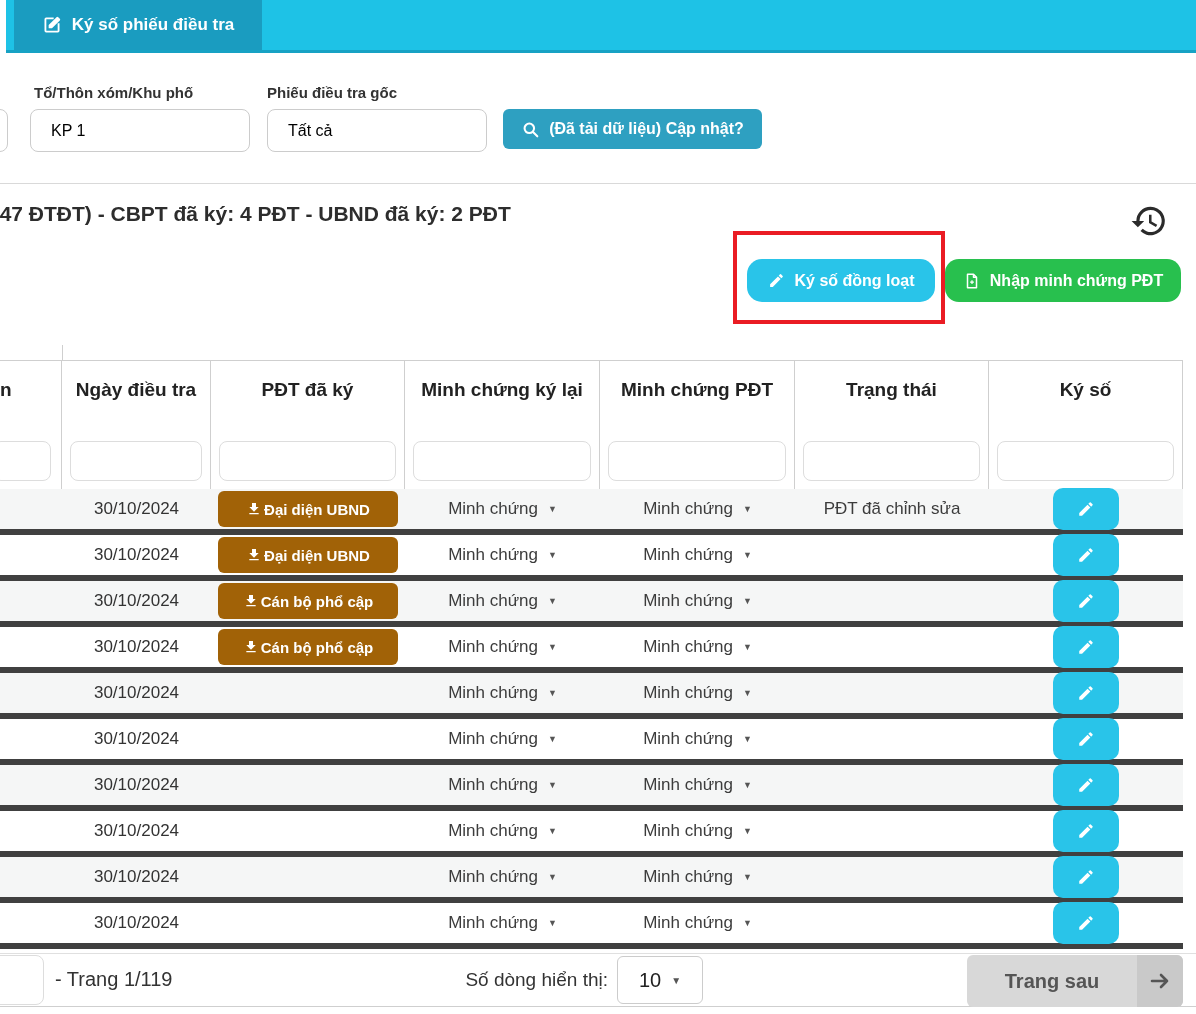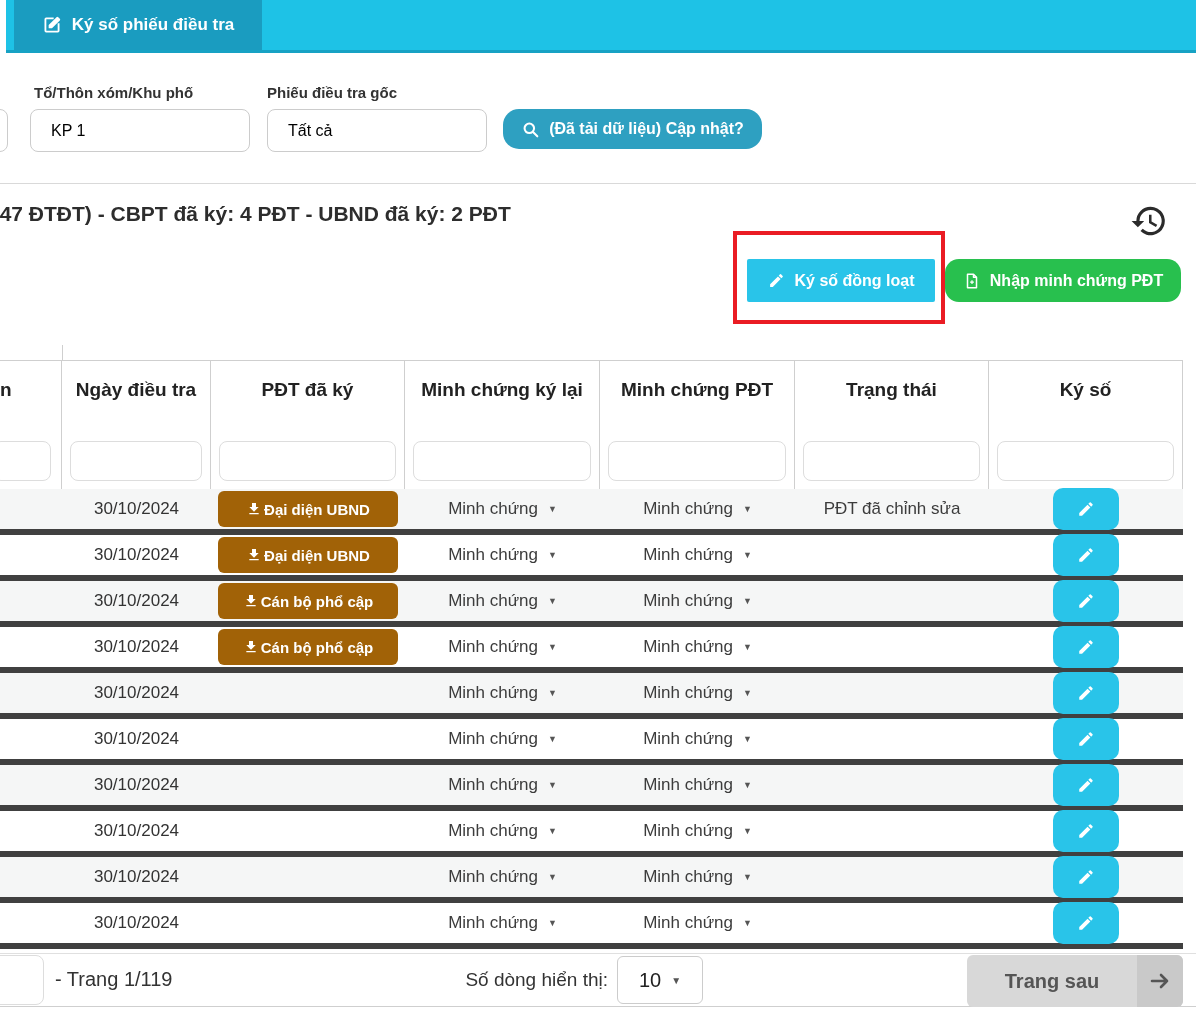--- a/index.html
+++ b/index.html
@@ -15,35 +15,35 @@
   .tab .ticon { width:20px; height:20px; display:inline-flex; }
   .tab span { color:#fff; font-weight:bold; font-size:17px; }
 
   
   .flabel { position:absolute; font-size:15px; font-weight:bold; color:#333; }
   .finput { position:absolute; height:43px; background:#fff; border:1px solid #ccc; border-radius:8px;
             font-size:16px; color:#000000; padding-left:20px; font-family:inherit; }
   .partial-input { position:absolute; left:-36px; top:109px; width:44px; height:43px;
                    background:#fff; border:1px solid #ccc; border-radius:8px; }
   .search-btn { position:absolute; left:503px; top:109px; width:259px; height:40px; background:#2ea0c1;
-                border:none; border-radius:16px; color:#fff; font-weight:bold; font-size:16px;
+                border:none; border-radius:6px; color:#fff; font-weight:bold; font-size:16px;
                 display:flex; align-items:center; justify-content:center; gap:9px; cursor:pointer; font-family:inherit; }
   .divider { position:absolute; left:0; top:183px; width:1196px; height:1px; background:#d9d9d9; }
 
   
   .page-title { position:absolute; left:-12px; top:202px; font-size:21px; font-weight:bold;
                 color:#2d2d2d; white-space:nowrap; }
   .history-btn { position:absolute; left:1126px; top:198px; width:46px; height:46px; background:none;
                  border:none; cursor:pointer; display:flex; align-items:center; justify-content:center; }
 
   
   .annotation-rect { position:absolute; left:733px; top:231px; width:212px; height:93px;
                      border:4px solid #ea1c24; pointer-events:none; }
   .btn-bulk { position:absolute; left:747px; top:259px; width:188px; height:43px; background:#29c4e9;
-              border:none; border-radius:2px; color:#fff; font-weight:bold; font-size:16px;
+              border:none; border-radius:15px; color:#fff; font-weight:bold; font-size:16px;
               display:flex; align-items:center; justify-content:center; gap:10px; cursor:pointer; font-family:inherit; }
   .btn-import { position:absolute; left:945px; top:259px; width:236px; height:43px; background:#28c04e;
               border:none; border-radius:14px; color:#fff; font-weight:bold; font-size:16px;
               display:flex; align-items:center; justify-content:center; gap:9px; cursor:pointer; font-family:inherit; }
 
   
   .tbl { position:absolute; left:0; top:360px; width:1183px; }
   .tick { position:absolute; left:62px; top:-15px; width:1px; height:15px; background:#cfcfcf; }
   .thead { display:flex; height:72px; border-top:1px solid #cfcfcf; }
   .hcell { border-right:1px solid #cfcfcf; display:flex; align-items:flex-start; justify-content:center;

